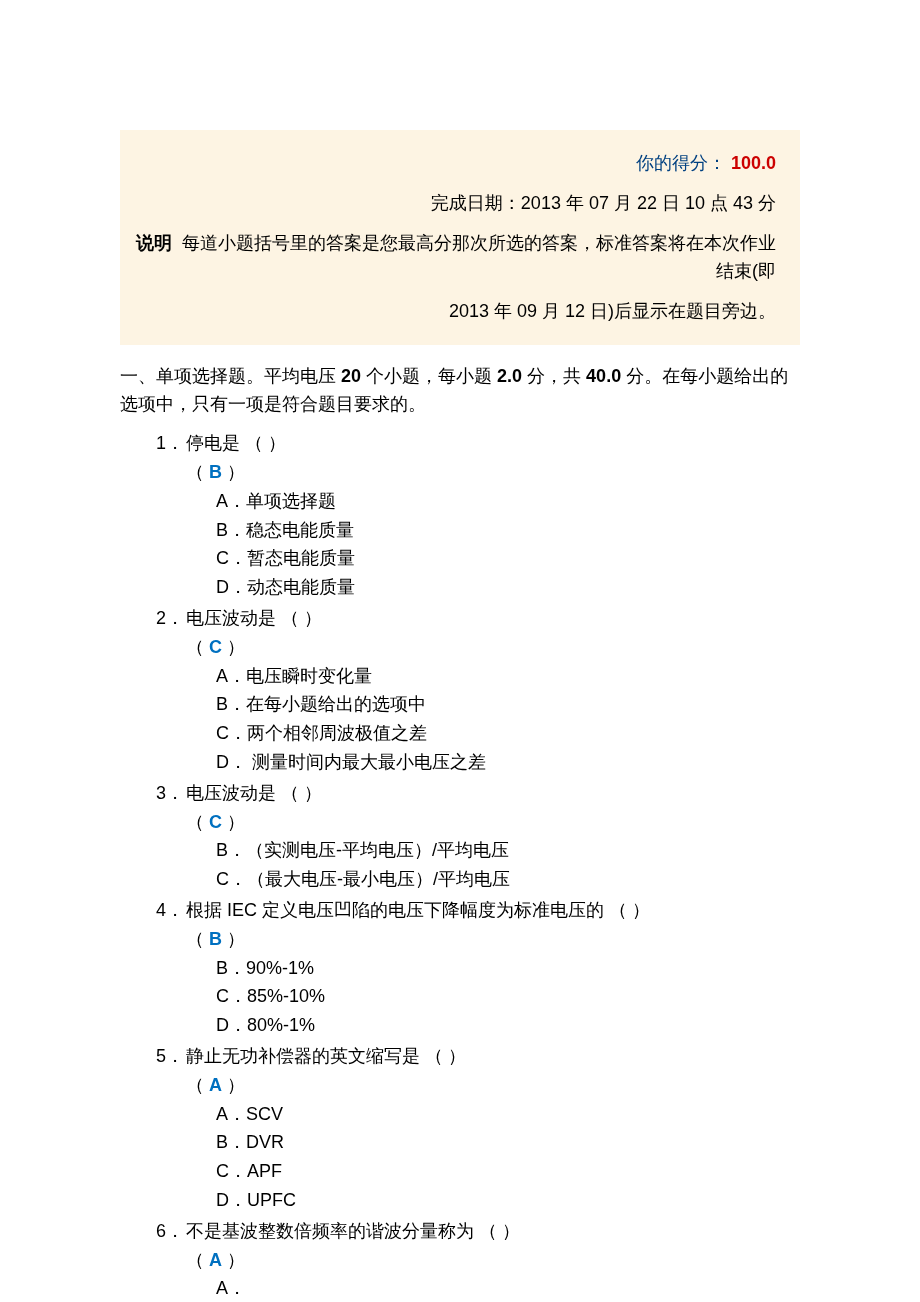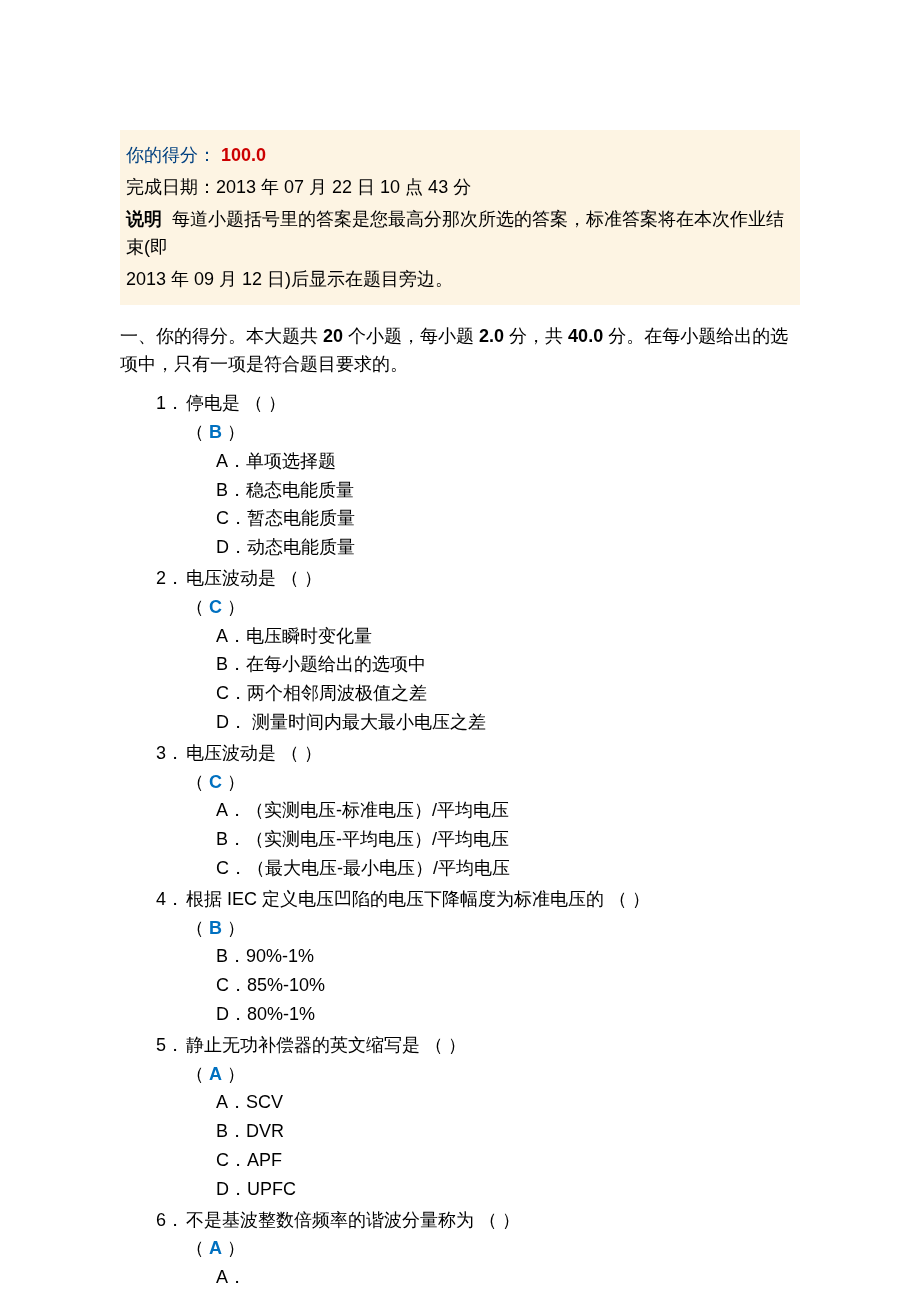--- a/index.html
+++ b/index.html
@@ -17,22 +17,23 @@
     margin: 0 auto;
     box-sizing: border-box;
     padding: 130px 120px 40px 120px;
   }
   .info-box {
     background: #fdf4e3;
     padding: 8px 12px 8px 2px;
     margin-bottom: 18px;
   }
   .info-box p {
-    margin: 4px;
+    margin: 12px;
     line-height: 1.55;
+    text-align: right;
   }
   .score-label {
     color: #004080;
   }
   .score-value {
     color: #cc0000;
     font-weight: bold;
   }
   .bold {
     font-weight: bold;
@@ -92,21 +93,21 @@
     <p>
       <span>完成日期：</span><span>2013 年 07 月 22 日 10 点 43 分</span>
     </p>
     <p>
       <span class="bold">说明</span>&nbsp;&nbsp;<span>每道小题括号里的答案是您最高分那次所选的答案，标准答案将在本次作业结束(即</span>
     </p>
     <p>2013 年 09 月 12 日)后显示在题目旁边。</p>
   </div>
 
   <p class="section-intro">
-    <span>一、你的得分。本大题共 </span><span class="bold">20</span><span> 个小题，每小题 </span><span class="bold">2.0</span><span> 分，共 </span><span class="bold">40.0</span><span> 分。在每小题给出的选项中，只有一项是符合题目要求的。</span>
+    <span>一、单项选择题。平均电压 </span><span class="bold">20</span><span> 个小题，每小题 </span><span class="bold">2.0</span><span> 分，共 </span><span class="bold">40.0</span><span> 分。在每小题给出的选项中，只有一项是符合题目要求的。</span>
   </p>
 
   <ol class="questions" id="questions-root">
       <li>
         <div class="q-head">
           <span class="q-num">1．</span>
           <span class="q-text">停电是 （ ）</span>
         </div>
         <div class="answer-line">（ <span class="answer-letter">B</span> ）</div>
         <ul class="options">
@@ -129,21 +130,20 @@
           <li><span class="opt-label">D．</span><span> 测量时间内最大最小电压之差</span></li>
         </ul>
       </li>
       <li>
         <div class="q-head">
           <span class="q-num">3．</span>
           <span class="q-text">电压波动是 （ ）</span>
         </div>
         <div class="answer-line">（ <span class="answer-letter">C</span> ）</div>
         <ul class="options">
-          <li><span class="opt-label">A．</span><span>（实测电压-标准电压）/平均电压</span></li>
           <li><span class="opt-label">B．</span><span>（实测电压-平均电压）/平均电压</span></li>
           <li><span class="opt-label">C．</span><span>（最大电压-最小电压）/平均电压</span></li>
         </ul>
       </li>
       <li>
         <div class="q-head">
           <span class="q-num">4．</span>
           <span class="q-text">根据 IEC 定义电压凹陷的电压下降幅度为标准电压的 （ ）</span>
         </div>
         <div class="answer-line">（ <span class="answer-letter">B</span> ）</div>

